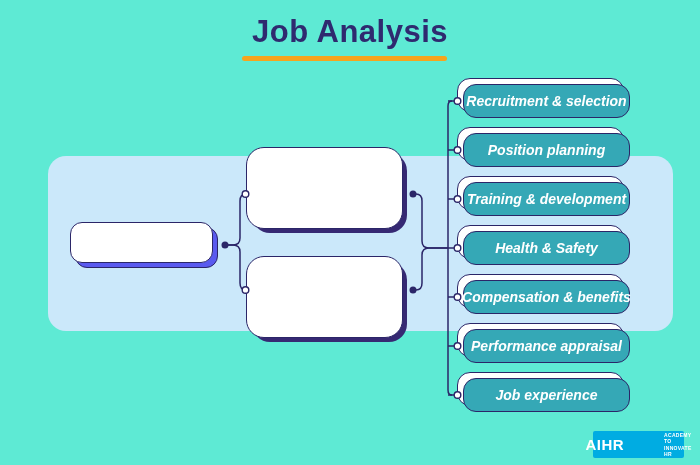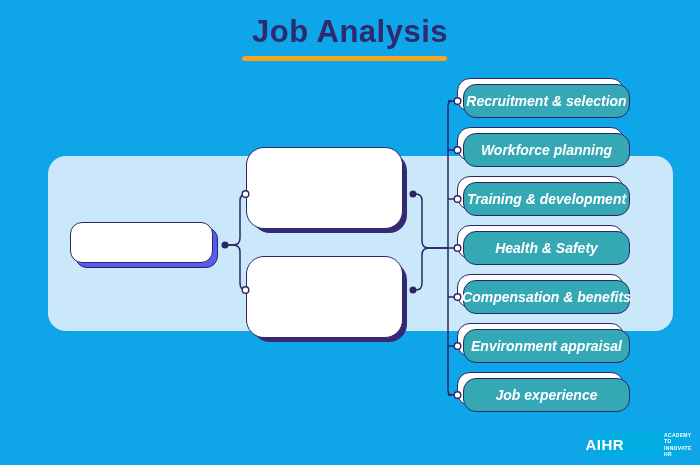--- a/index.html
+++ b/index.html
@@ -8,21 +8,21 @@
     --band-background:#CBE8FA;
     --root-node-fill:#5A5AEF;
     --detail-node-fill:#362973;
     --outcome-fill:#35A8B6;
     --connector:#2B2668;
     --logo-background:#00ACE2;
   }
   *{margin:0;padding:0;box-sizing:border-box;}
   html,body{background:#fff;}
   body{font-family:"Liberation Sans",sans-serif;}
-  .canvas{position:relative;width:700px;height:465px;background:#0ea5e9;overflow:hidden;}
+  .canvas{position:relative;width:700px;height:465px;background:#5eead4;overflow:hidden;}
 
   .page-title{
     position:absolute;left:0;right:0;top:14px;text-align:center;
     font-size:31px;font-weight:bold;color:var(--title-text);letter-spacing:0.5px;
   }
   .title-underline{
     position:absolute;left:242px;top:56px;width:205px;height:5px;
     background:var(--title-underline);border-radius:3px;
   }
 
@@ -70,21 +70,21 @@
   }
   .outcome-label{color:#fff;font-size:14px;font-weight:bold;font-style:italic;white-space:nowrap;}
 
   .wires{position:absolute;left:0;top:0;width:700px;height:465px;z-index:3;pointer-events:none;}
   .wires path{fill:none;stroke:var(--connector);stroke-width:1.5;}
   .wires .dot{fill:var(--connector);stroke:none;}
   .wires .ring{fill:#fff;stroke:var(--connector);stroke-width:1.4;}
 
   .logo{
     position:absolute;left:593px;top:431px;width:91px;height:27px;
-    background:var(--logo-background);border-radius:10px;z-index:2;
+    background:var(--logo-background);border-radius:2px;z-index:2;
     display:flex;align-items:center;justify-content:center;gap:20px;color:#fff;
   }
   .logo-brand{font-size:15px;font-weight:bold;letter-spacing:0.5px;}
   .logo-divider{width:1px;height:16px;background:#fff;}
   .logo-tagline{display:flex;flex-direction:column;justify-content:center;}
   .logo-tagline span{font-size:5px;font-weight:bold;letter-spacing:0.3px;line-height:1.3;}
 </style>
 </head>
 <body>
 
@@ -111,37 +111,37 @@
     <span class="mid-sub">/Education, Work experience, Skills, Trainings, Personal characteristics/</span>
   </div>
 
   <div class="outcomes">
 
       <div class="outcome">
         <span class="outcome-label">Recruitment &amp; selection</span>
       </div>
 
       <div class="outcome">
-        <span class="outcome-label">Workforce planning</span>
+        <span class="outcome-label">Position planning</span>
       </div>
 
       <div class="outcome">
         <span class="outcome-label">Training &amp; development</span>
       </div>
 
       <div class="outcome">
         <span class="outcome-label">Health &amp; Safety</span>
       </div>
 
       <div class="outcome">
         <span class="outcome-label">Compensation &amp; benefits</span>
       </div>
 
       <div class="outcome">
-        <span class="outcome-label">Environment appraisal</span>
+        <span class="outcome-label">Performance appraisal</span>
       </div>
 
       <div class="outcome">
         <span class="outcome-label">Job experience</span>
       </div>
     </div>
 
   <svg class="wires" viewBox="0 0 700 465" xmlns="http://www.w3.org/2000/svg">
 
     <path d="M225 245 H233 Q240 245 240 238 V201 Q240 194 246 194"></path>

